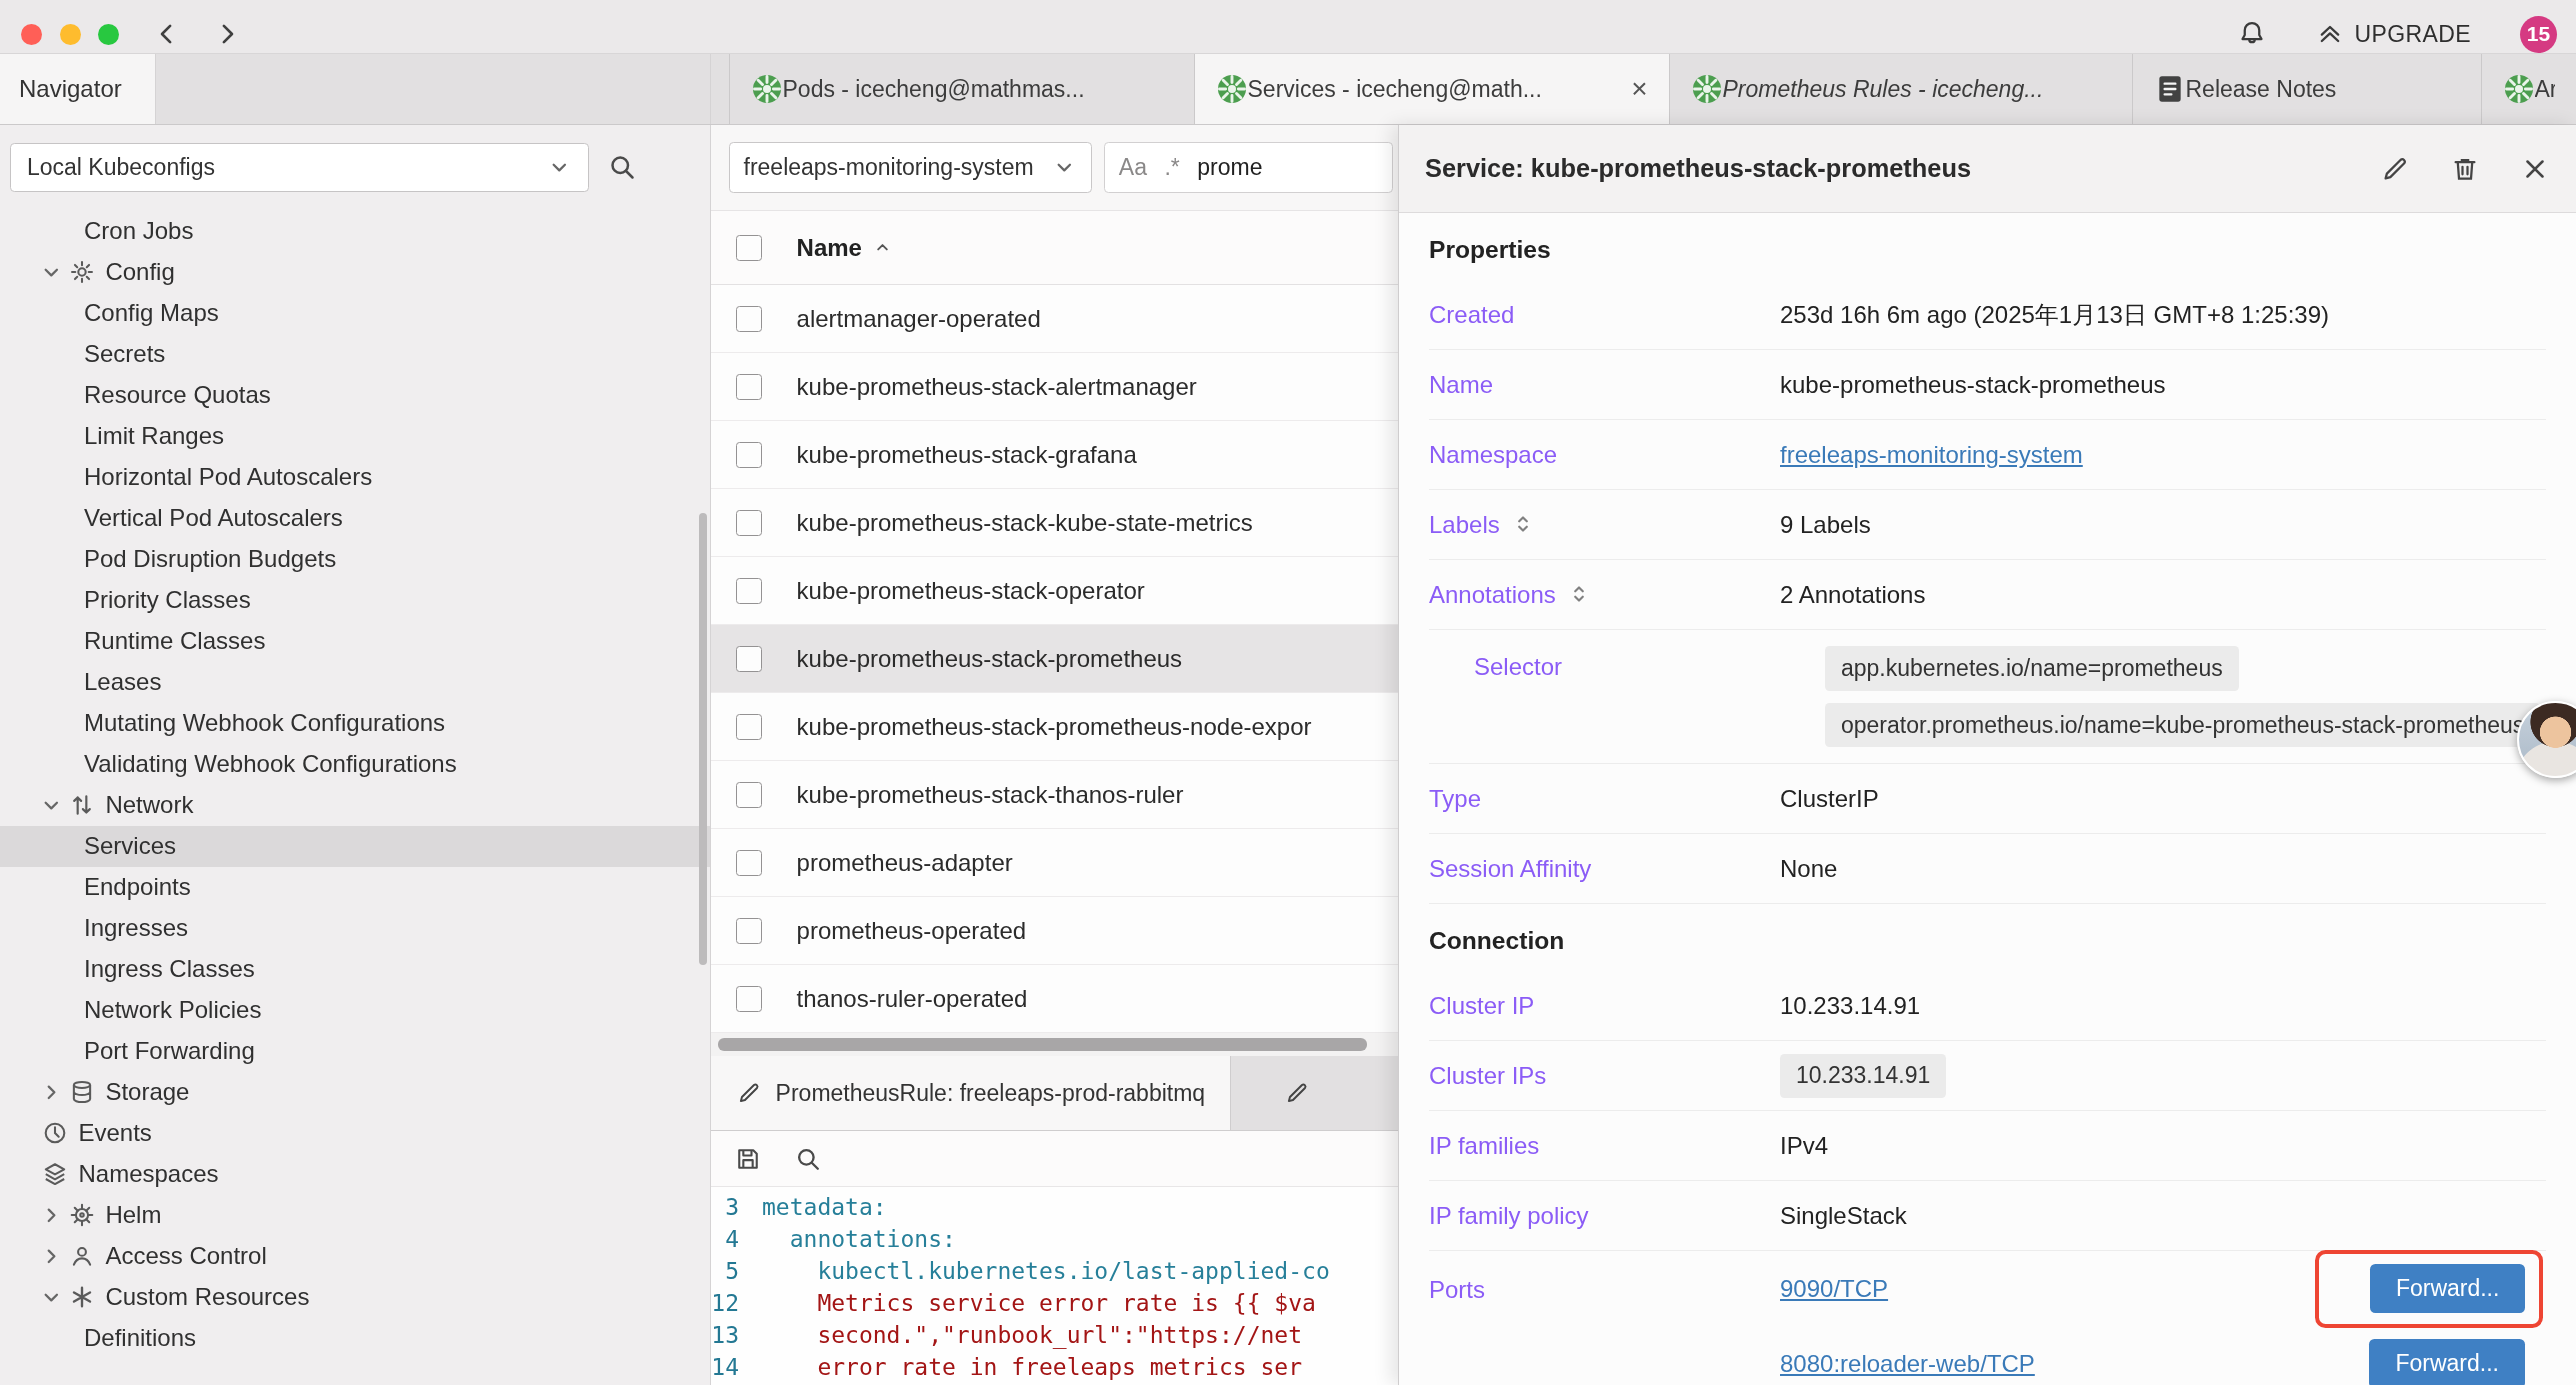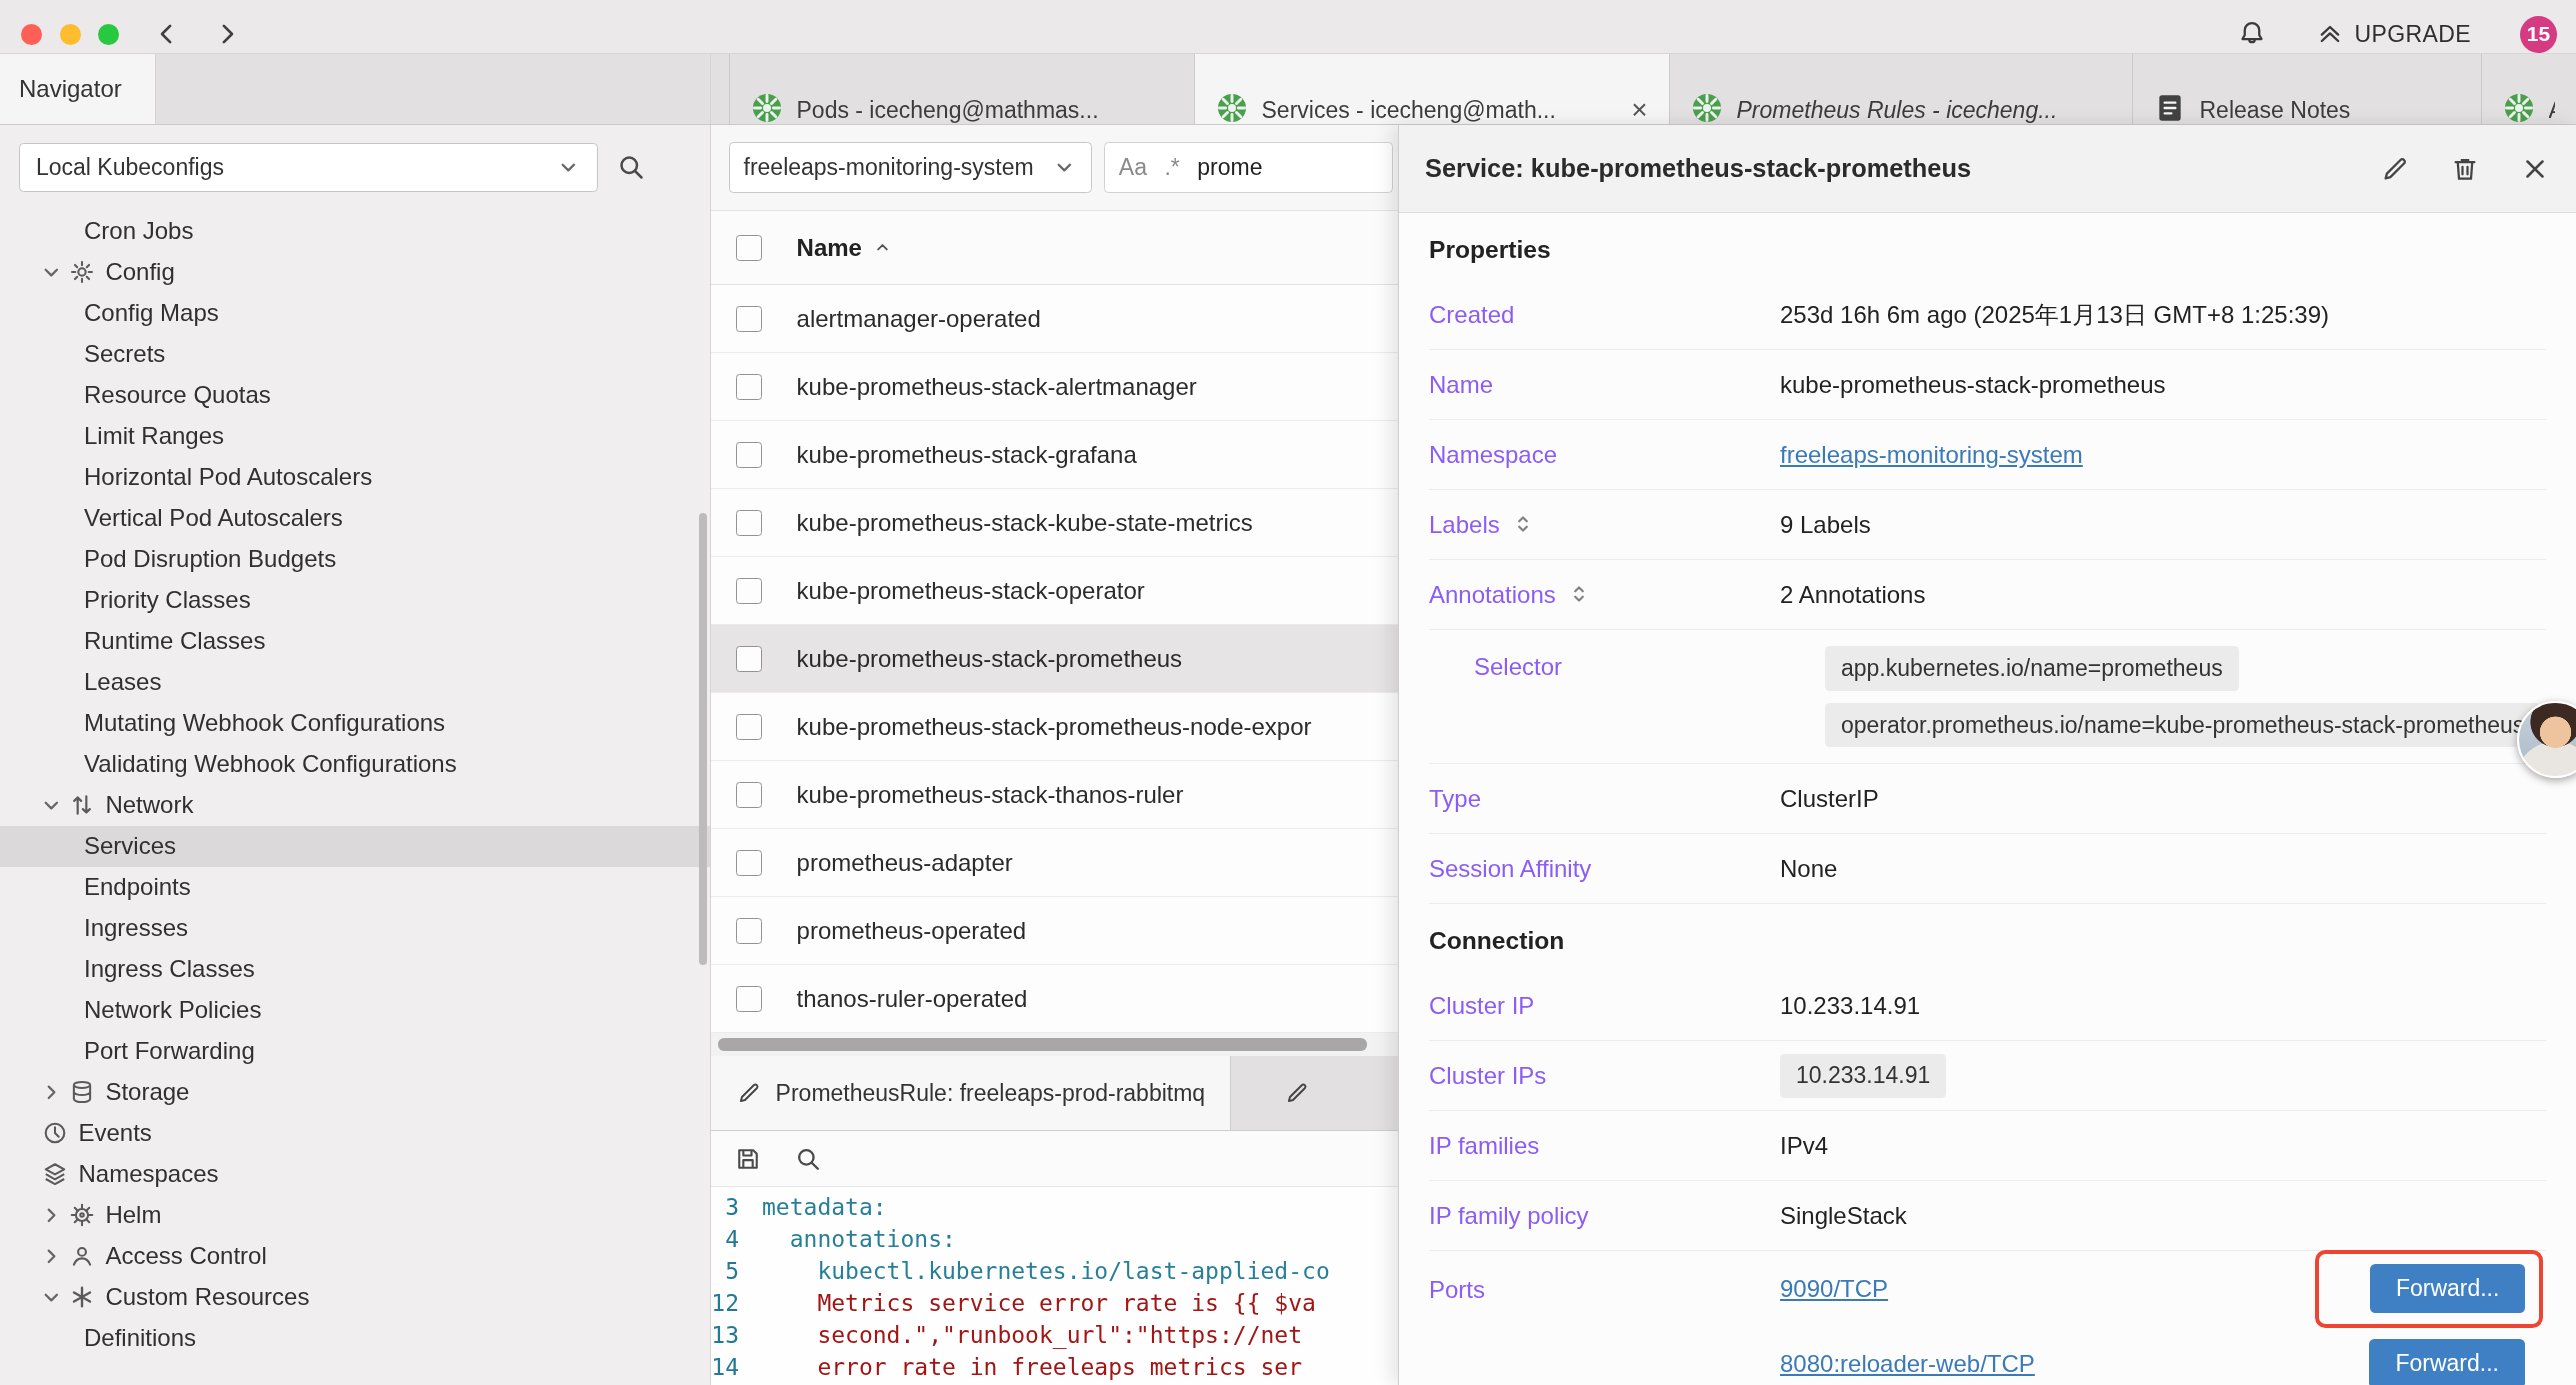--- a/index.html
+++ b/index.html
@@ -23,41 +23,41 @@
   .upgrade svg{width:28px;height:28px;}
   .badge{width:37px;height:37px;border-radius:50%;background:#d53a82;color:#fff;
     font-size:21px;font-weight:bold;display:flex;align-items:center;justify-content:center;}
 
   
   .tabbar{height:71px;flex:none;background:#e2e0e1;border-bottom:0.9px solid #cbc9ca;display:flex;}
   .nav-zone{width:711px;flex:none;display:flex;border-right:0.9px solid #d5d3d4;}
   .navigator-tab{width:156px;background:#f6f5f5;display:flex;align-items:center;
     padding-left:19px;font-size:24px;color:#333;border-right:0.9px solid #d5d3d4;}
   .tab-strip{flex:1;display:flex;padding-left:17.5px;min-width:0;}
-  .tab{display:flex;align-items:flex-end;gap:14px;padding:0 21px;font-size:23px;color:#3c3c3c;
+  .tab{display:flex;align-items:center;padding:0 21px;font-size:23px;color:#3c3c3c;
     border-right:0.9px solid #cbc9ca;overflow:hidden;}
   .tab:first-child{border-left:0.9px solid #cbc9ca;}
   .tab.active{background:#f6f5f5;}
   .tab.italic .tablabel{font-style:italic;}
   .tablabel{white-space:nowrap;overflow:hidden;}
   .tabclose{margin-left:auto;font-size:28px;color:#555;line-height:1;padding-left:8.8px;}
   svg.tabicon{width:32px;height:32px;flex:none;}
   .tab-strip .tab:nth-child(1){width:466px;}
   .tab-strip .tab:nth-child(2){width:475px;}
   .tab-strip .tab:nth-child(3){width:463px;}
   .tab-strip .tab:nth-child(4){width:349px;}
   .tab-strip .tab:nth-child(5){flex:1;min-width:0;border-right:none;}
 
   
   .main{flex:1;display:flex;position:relative;min-height:0;}
 
   
   .sidebar{width:711px;flex:none;background:#f0eeef;border-right:0.9px solid #d5d3d4;
     position:relative;overflow:hidden;}
-  .sb-controls{height:84px;display:flex;align-items:center;padding:0 19px;gap:17.5px;}
+  .sb-controls{height:84px;display:flex;align-items:center;padding:0 10px;gap:17.5px;}
   .kubeconfig-select{width:579px;height:49px;background:#fff;border:1.3px solid #c6c4c5;
     border-radius:4.4px;display:flex;align-items:center;padding:0 16px;font-size:23px;color:#333;}
   .kubeconfig-select svg{width:24.6px;height:24.6px;margin-left:auto;}
   .sb-search svg{width:30px;height:30px;display:block;}
   .tree{padding-top:1.8px;}
   .tree-item{height:41px;display:flex;align-items:center;font-size:24px;color:#303030;cursor:default;}
   .tree-item.selected{background:#dbd9da;}
   .tree-item.d2{padding-left:84px;}
   .tree-item.d1{padding-left:39px;}
   .tree-item.d1.nochev{padding-left:42px;}

